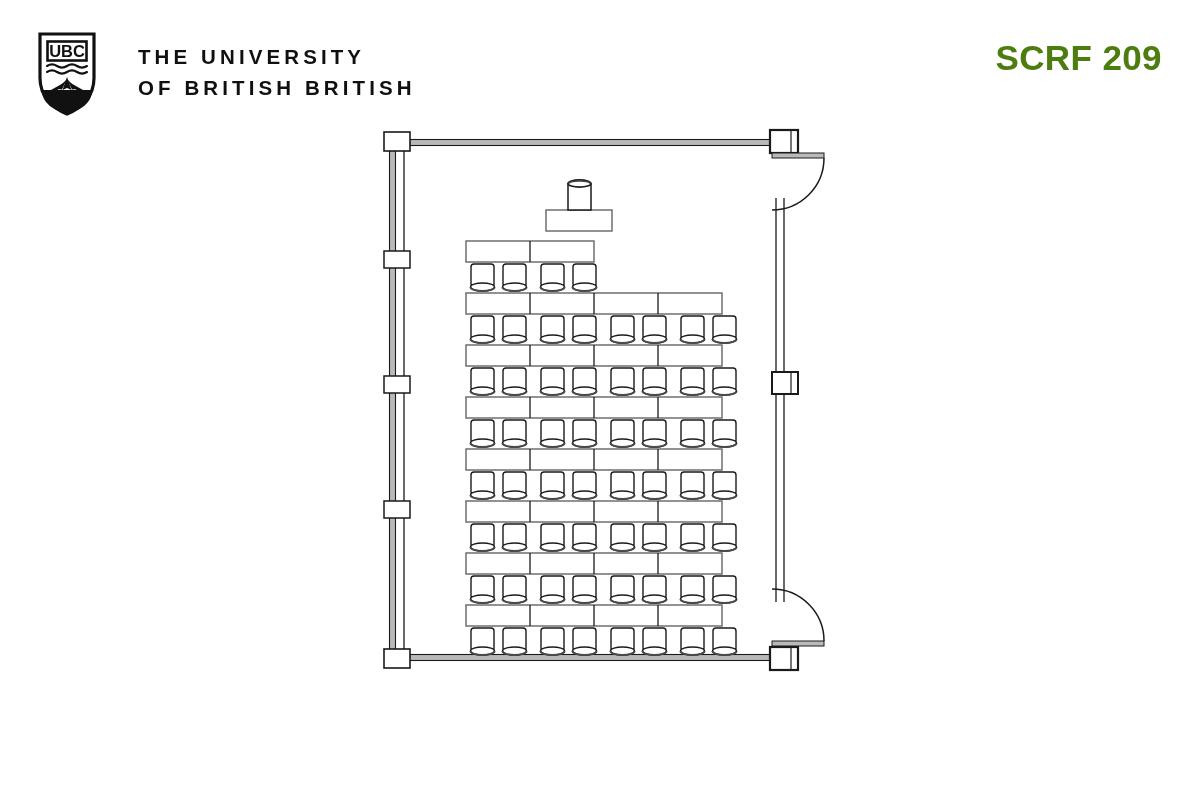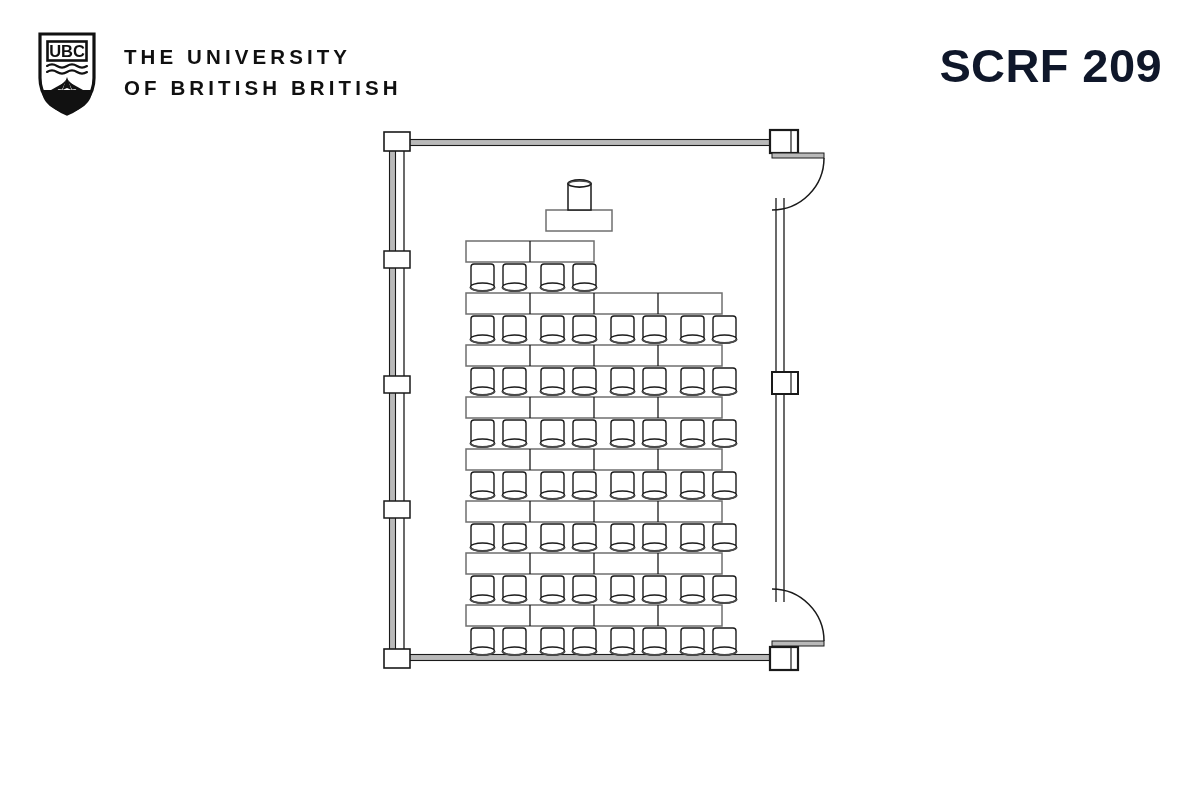--- a/index.html
+++ b/index.html
@@ -28,41 +28,41 @@
     left: 38px; top: 32px;
     display: flex;
     align-items: flex-start;
   }
   #crest {
     width: 58px;
     height: 84px;
     display: block;
   }
   #wordmark {
-    margin-left: 28px;
+    margin-left: 42px;
     padding-top: 9px;
   }
   .wordmark-line {
     font-family: "Liberation Sans", sans-serif;
     font-size: 20.5px;
     font-weight: 700;
     letter-spacing: 4.1px;
     color: #101010;
     line-height: 31px;
     white-space: nowrap;
   }
   #room-title {
     position: absolute;
     right: 38px;
     top: 38px;
     font-family: "Liberation Sans", sans-serif;
-    font-size: 47px;
+    font-size: 35px;
     font-weight: 700;
     letter-spacing: 0.4px;
-    color: #0f172a;
+    color: #4d7c0f;
     white-space: nowrap;
   }
 
   
   #plan-wrap {
     position: absolute;
     left: 0;
     top: 120px;
     width: 1200px;
     height: 580px;

